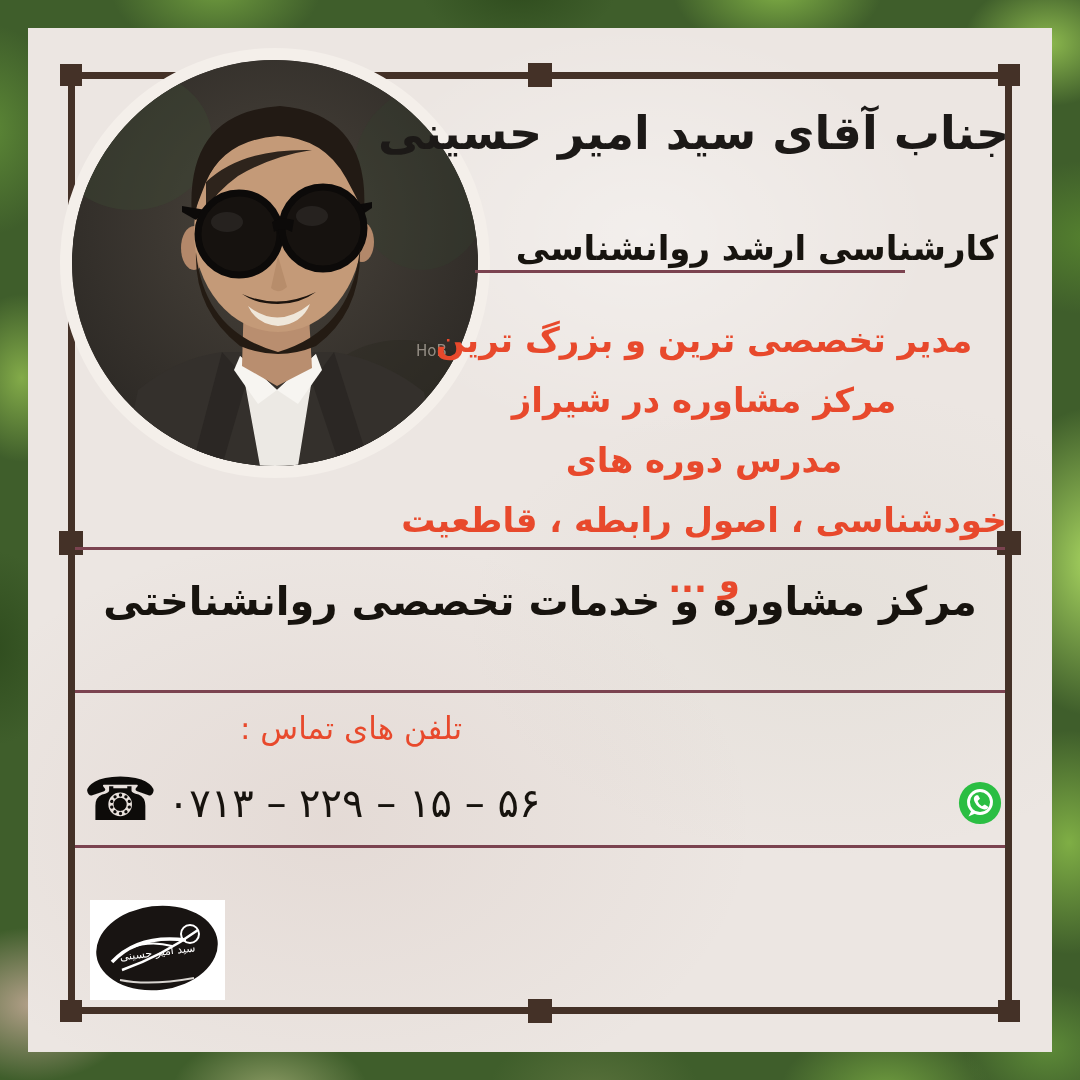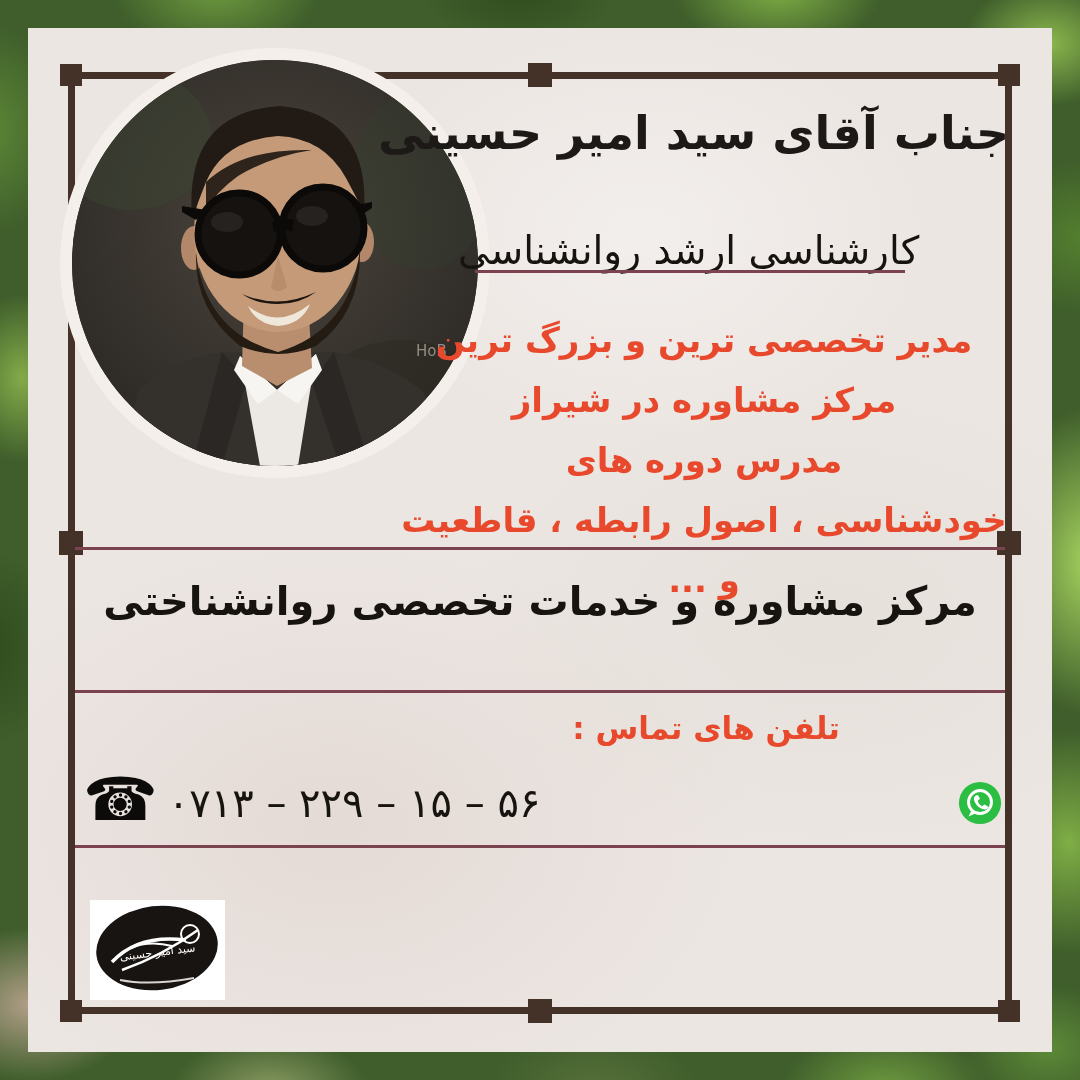--- a/index.html
+++ b/index.html
@@ -57,28 +57,28 @@
   
   .photo-wrap{position:absolute;left:32px;top:20px;width:406px;height:406px;
     border:12px solid #F4EFEA;border-radius:50%;overflow:hidden;background:#2e2b27;}
   .photo-wrap svg{display:block;width:100%;height:100%;}
 
   
   .rtl{direction:rtl;}
   .title{position:absolute;left:350px;top:78px;width:650px;text-align:left;
     font-size:46px;font-weight:bold;color:#1c1917;white-space:nowrap;
     letter-spacing:-1px;}
-  .degree{position:absolute;left:430px;top:200px;width:540px;text-align:left;
-    font-size:39px;font-weight:normal;color:#17140f;}
+  .degree{position:absolute;left:430px;top:200px;width:540px;text-align:right;
+    font-size:34px;font-weight:bold;color:#17140f;}
   .highlights{position:absolute;left:372px;top:282px;width:608px;text-align:center;
     color:#E8492C;font-size:34px;font-weight:bold;line-height:60px;}
   .center-info{position:absolute;left:62px;top:548px;width:900px;text-align:center;
     color:#17130e;font-size:40px;font-weight:bold;line-height:51px;}
-  .section-head{position:absolute;left:212px;width:600px;text-align:right;
-    color:#E8492C;font-size:31px;font-weight:bold;}
+  .section-head{position:absolute;left:212px;width:600px;text-align:left;
+    color:#E8492C;font-size:31px;font-weight:normal;}
   .phones-head{top:682px}
   .addr-head{top:840px}
 
   .phones-row{position:absolute;left:55px;top:738px;width:920px;height:74px;
     display:flex;justify-content:space-between;align-items:center;}
   .phone-group{display:flex;align-items:center;gap:10px;}
   .phone-num{font-size:40px;font-weight:normal;color:#17130e;letter-spacing:1px;
     direction:ltr;white-space:nowrap;}
   .landline-glyph{font-size:60px;line-height:1;color:#0d0b09;transform:translateY(-4px);}
   .wa-icon{width:46px;height:46px;}

